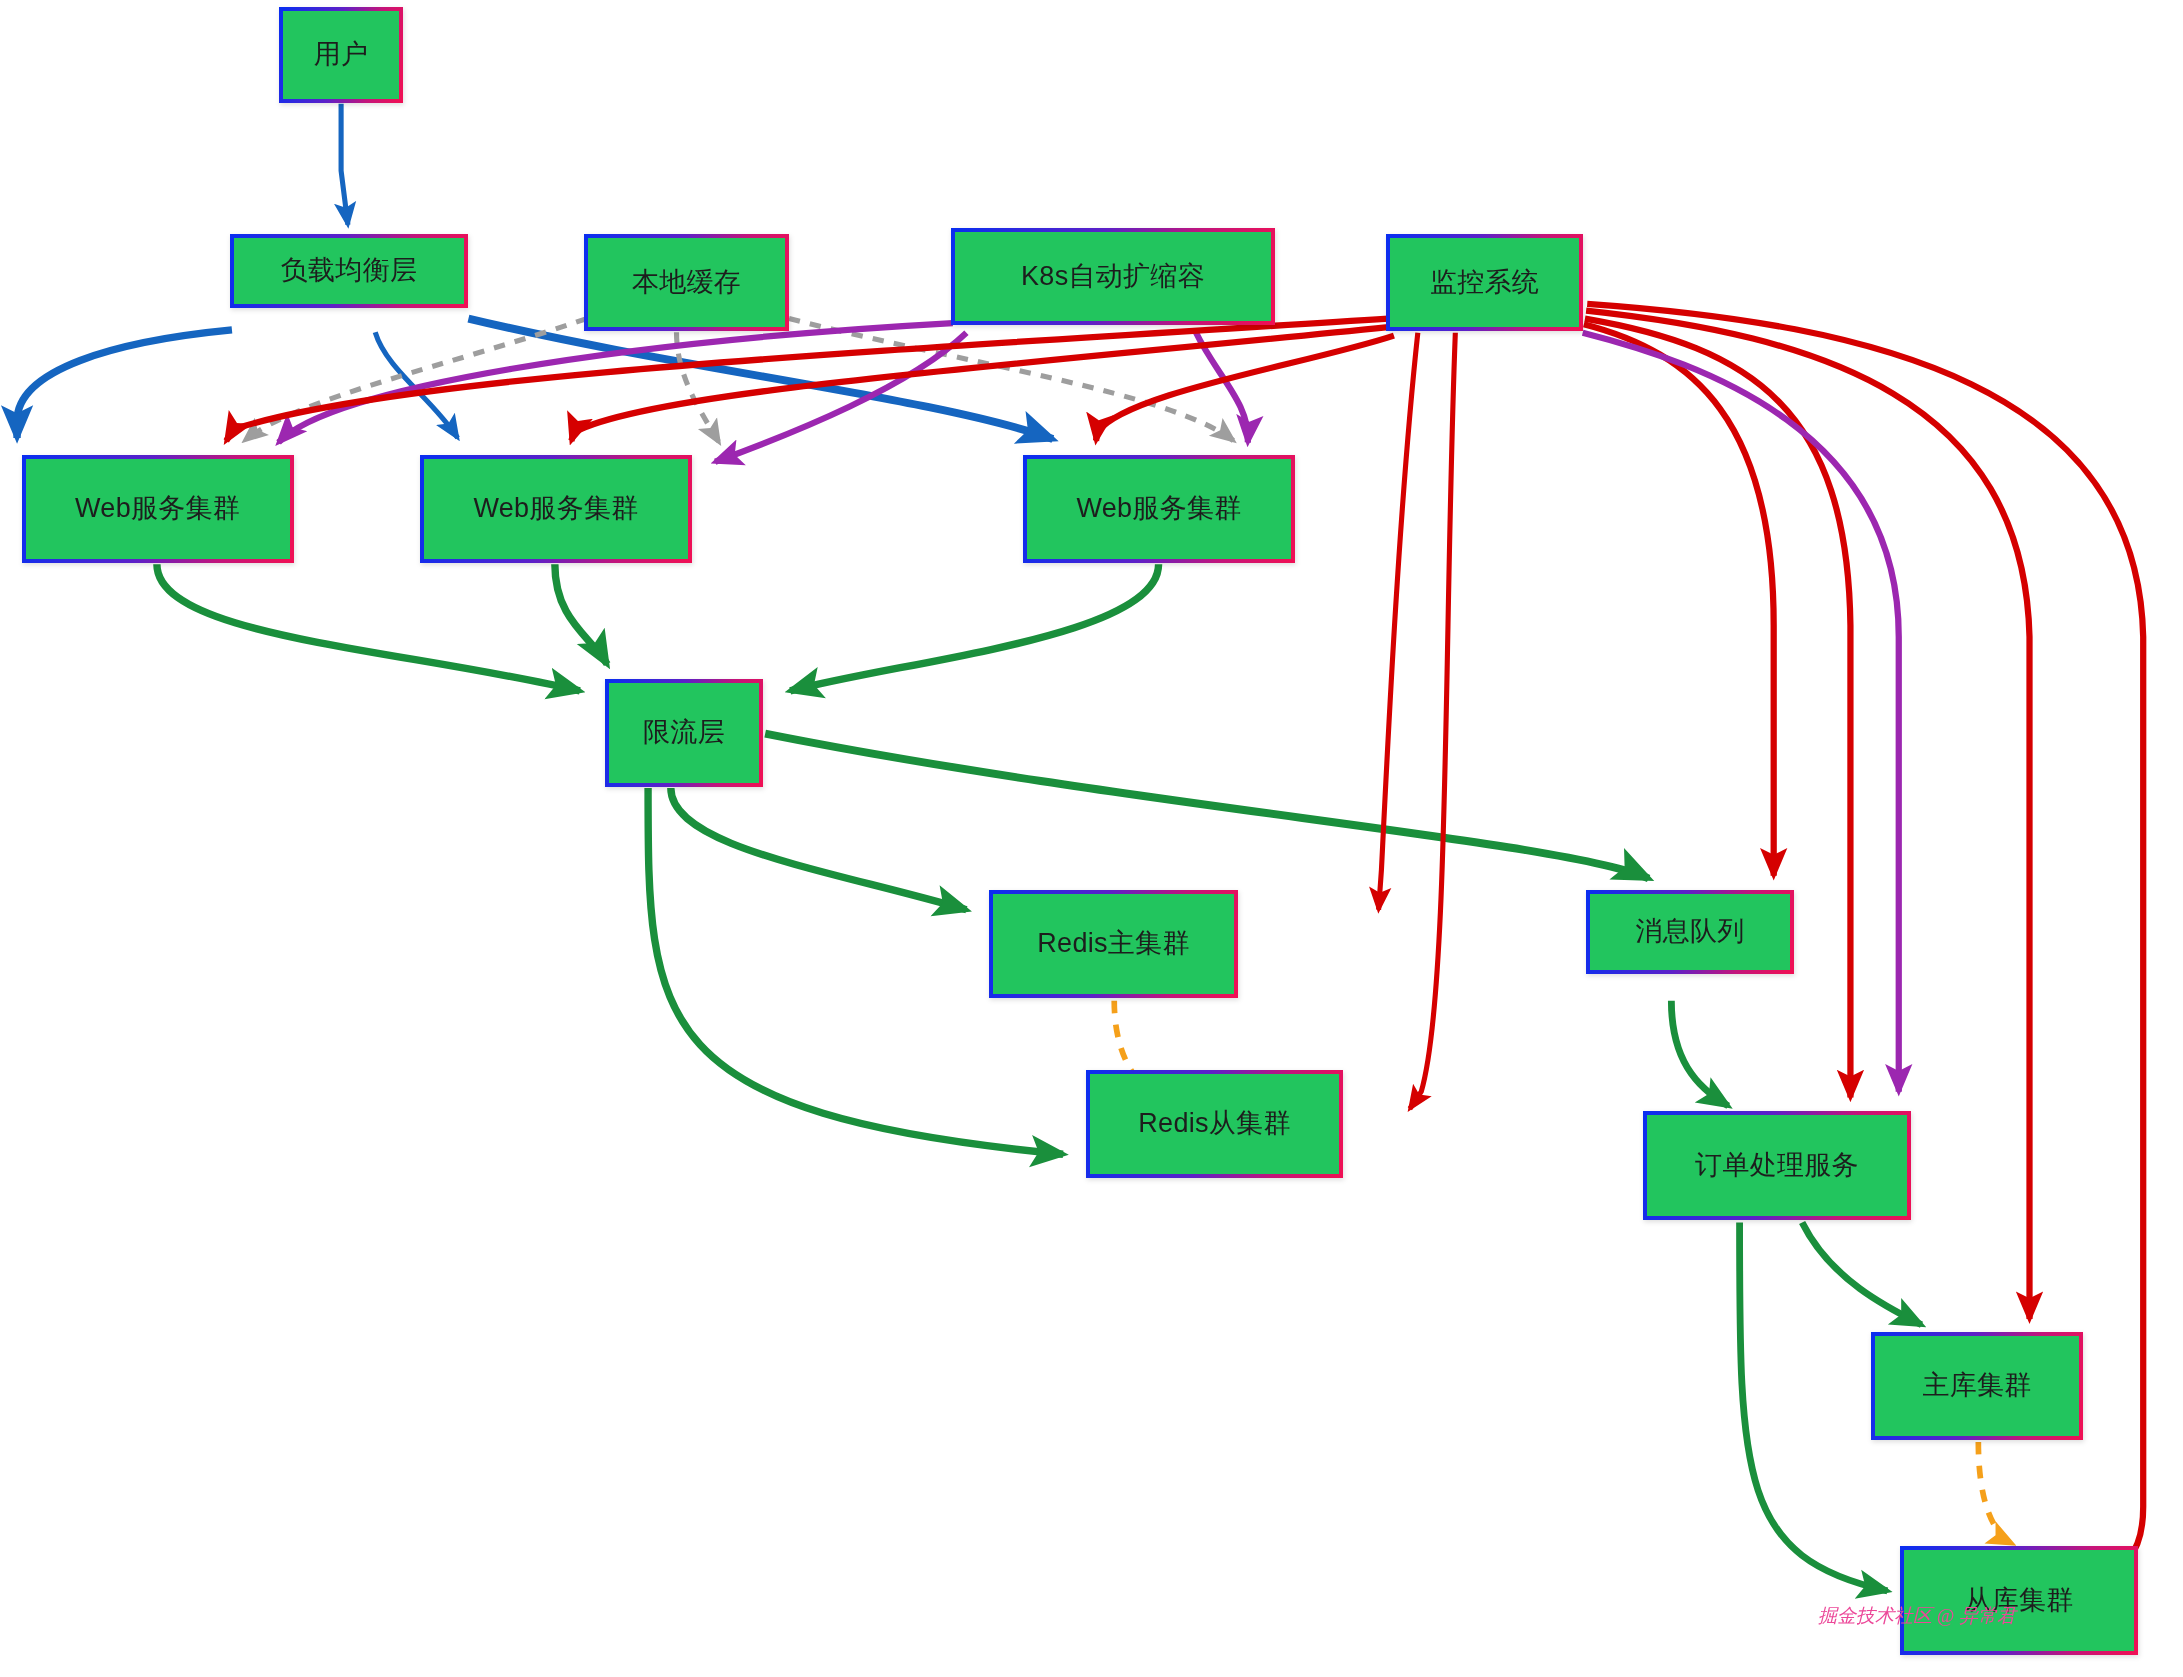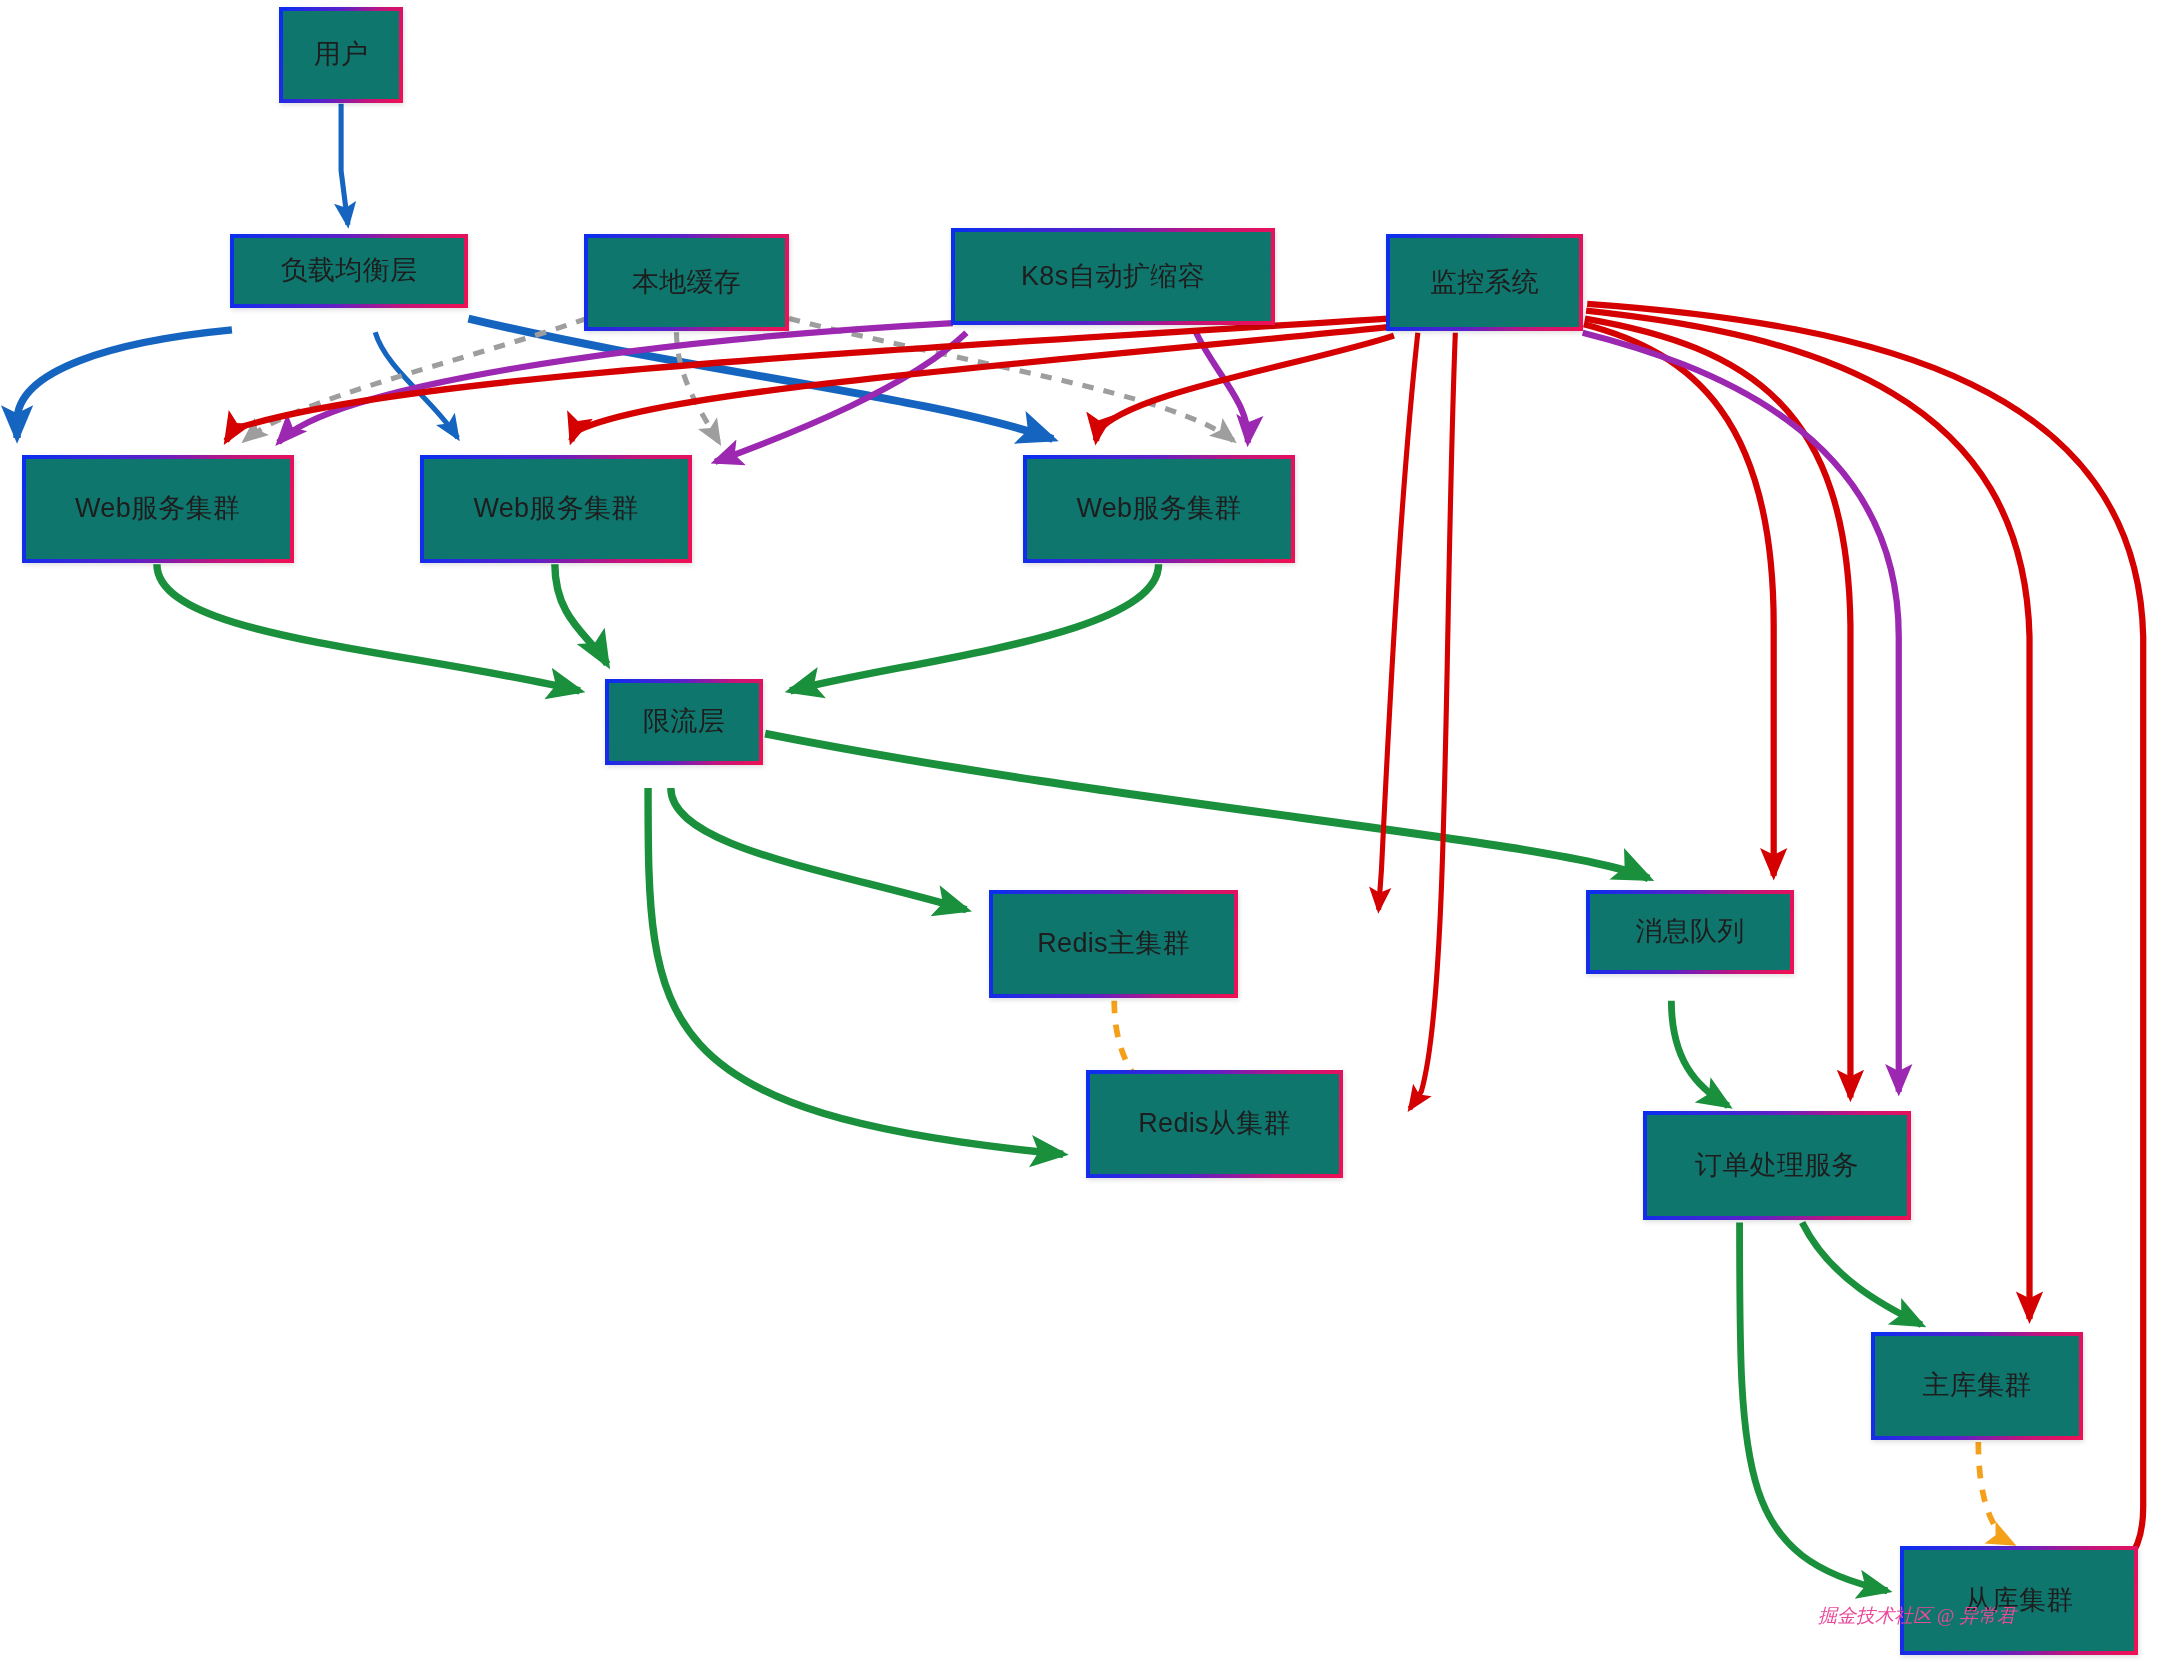--- a/index.html
+++ b/index.html
@@ -20,21 +20,21 @@
   }
   #edge-layer {
     position: absolute;
     left: 0; top: 0;
     width: 2183px;
     height: 1678px;
   }
   .node {
     position: absolute;
     box-sizing: border-box;
-    background: #0f766e;
+    background: #22c55e;
     border-style: solid;
     border-width: 4px;
     border-image: linear-gradient(100deg, #0a2ef0 0%, #5c20c8 45%, #c4147a 75%, #ef1055 100%) 1;
     display: flex;
     align-items: center;
     justify-content: center;
     z-index: 5;
     filter: drop-shadow(1.7px 2.8px 2.8px rgba(0,0,0,0.13));
   }
   .node-label {
@@ -130,21 +130,21 @@
       </div>
       <div class="node" style="left: 21.6px; top: 455px; width: 272px; height: 108px;">
         <span class="node-label">Web服务集群</span>
       </div>
       <div class="node" style="left: 420px; top: 455px; width: 272px; height: 108px;">
         <span class="node-label">Web服务集群</span>
       </div>
       <div class="node" style="left: 1023px; top: 455px; width: 272px; height: 108px;">
         <span class="node-label">Web服务集群</span>
       </div>
-      <div class="node" style="left: 605px; top: 679px; width: 158px; height: 86px;">
+      <div class="node" style="left: 605px; top: 679px; width: 158px; height: 108px;">
         <span class="node-label">限流层</span>
       </div>
       <div class="node" style="left: 989px; top: 890px; width: 249px; height: 108px;">
         <span class="node-label">Redis主集群</span>
       </div>
       <div class="node" style="left: 1586px; top: 890px; width: 208px; height: 84px;">
         <span class="node-label">消息队列</span>
       </div>
       <div class="node" style="left: 1086px; top: 1070px; width: 257px; height: 108px;">
         <span class="node-label">Redis从集群</span>

